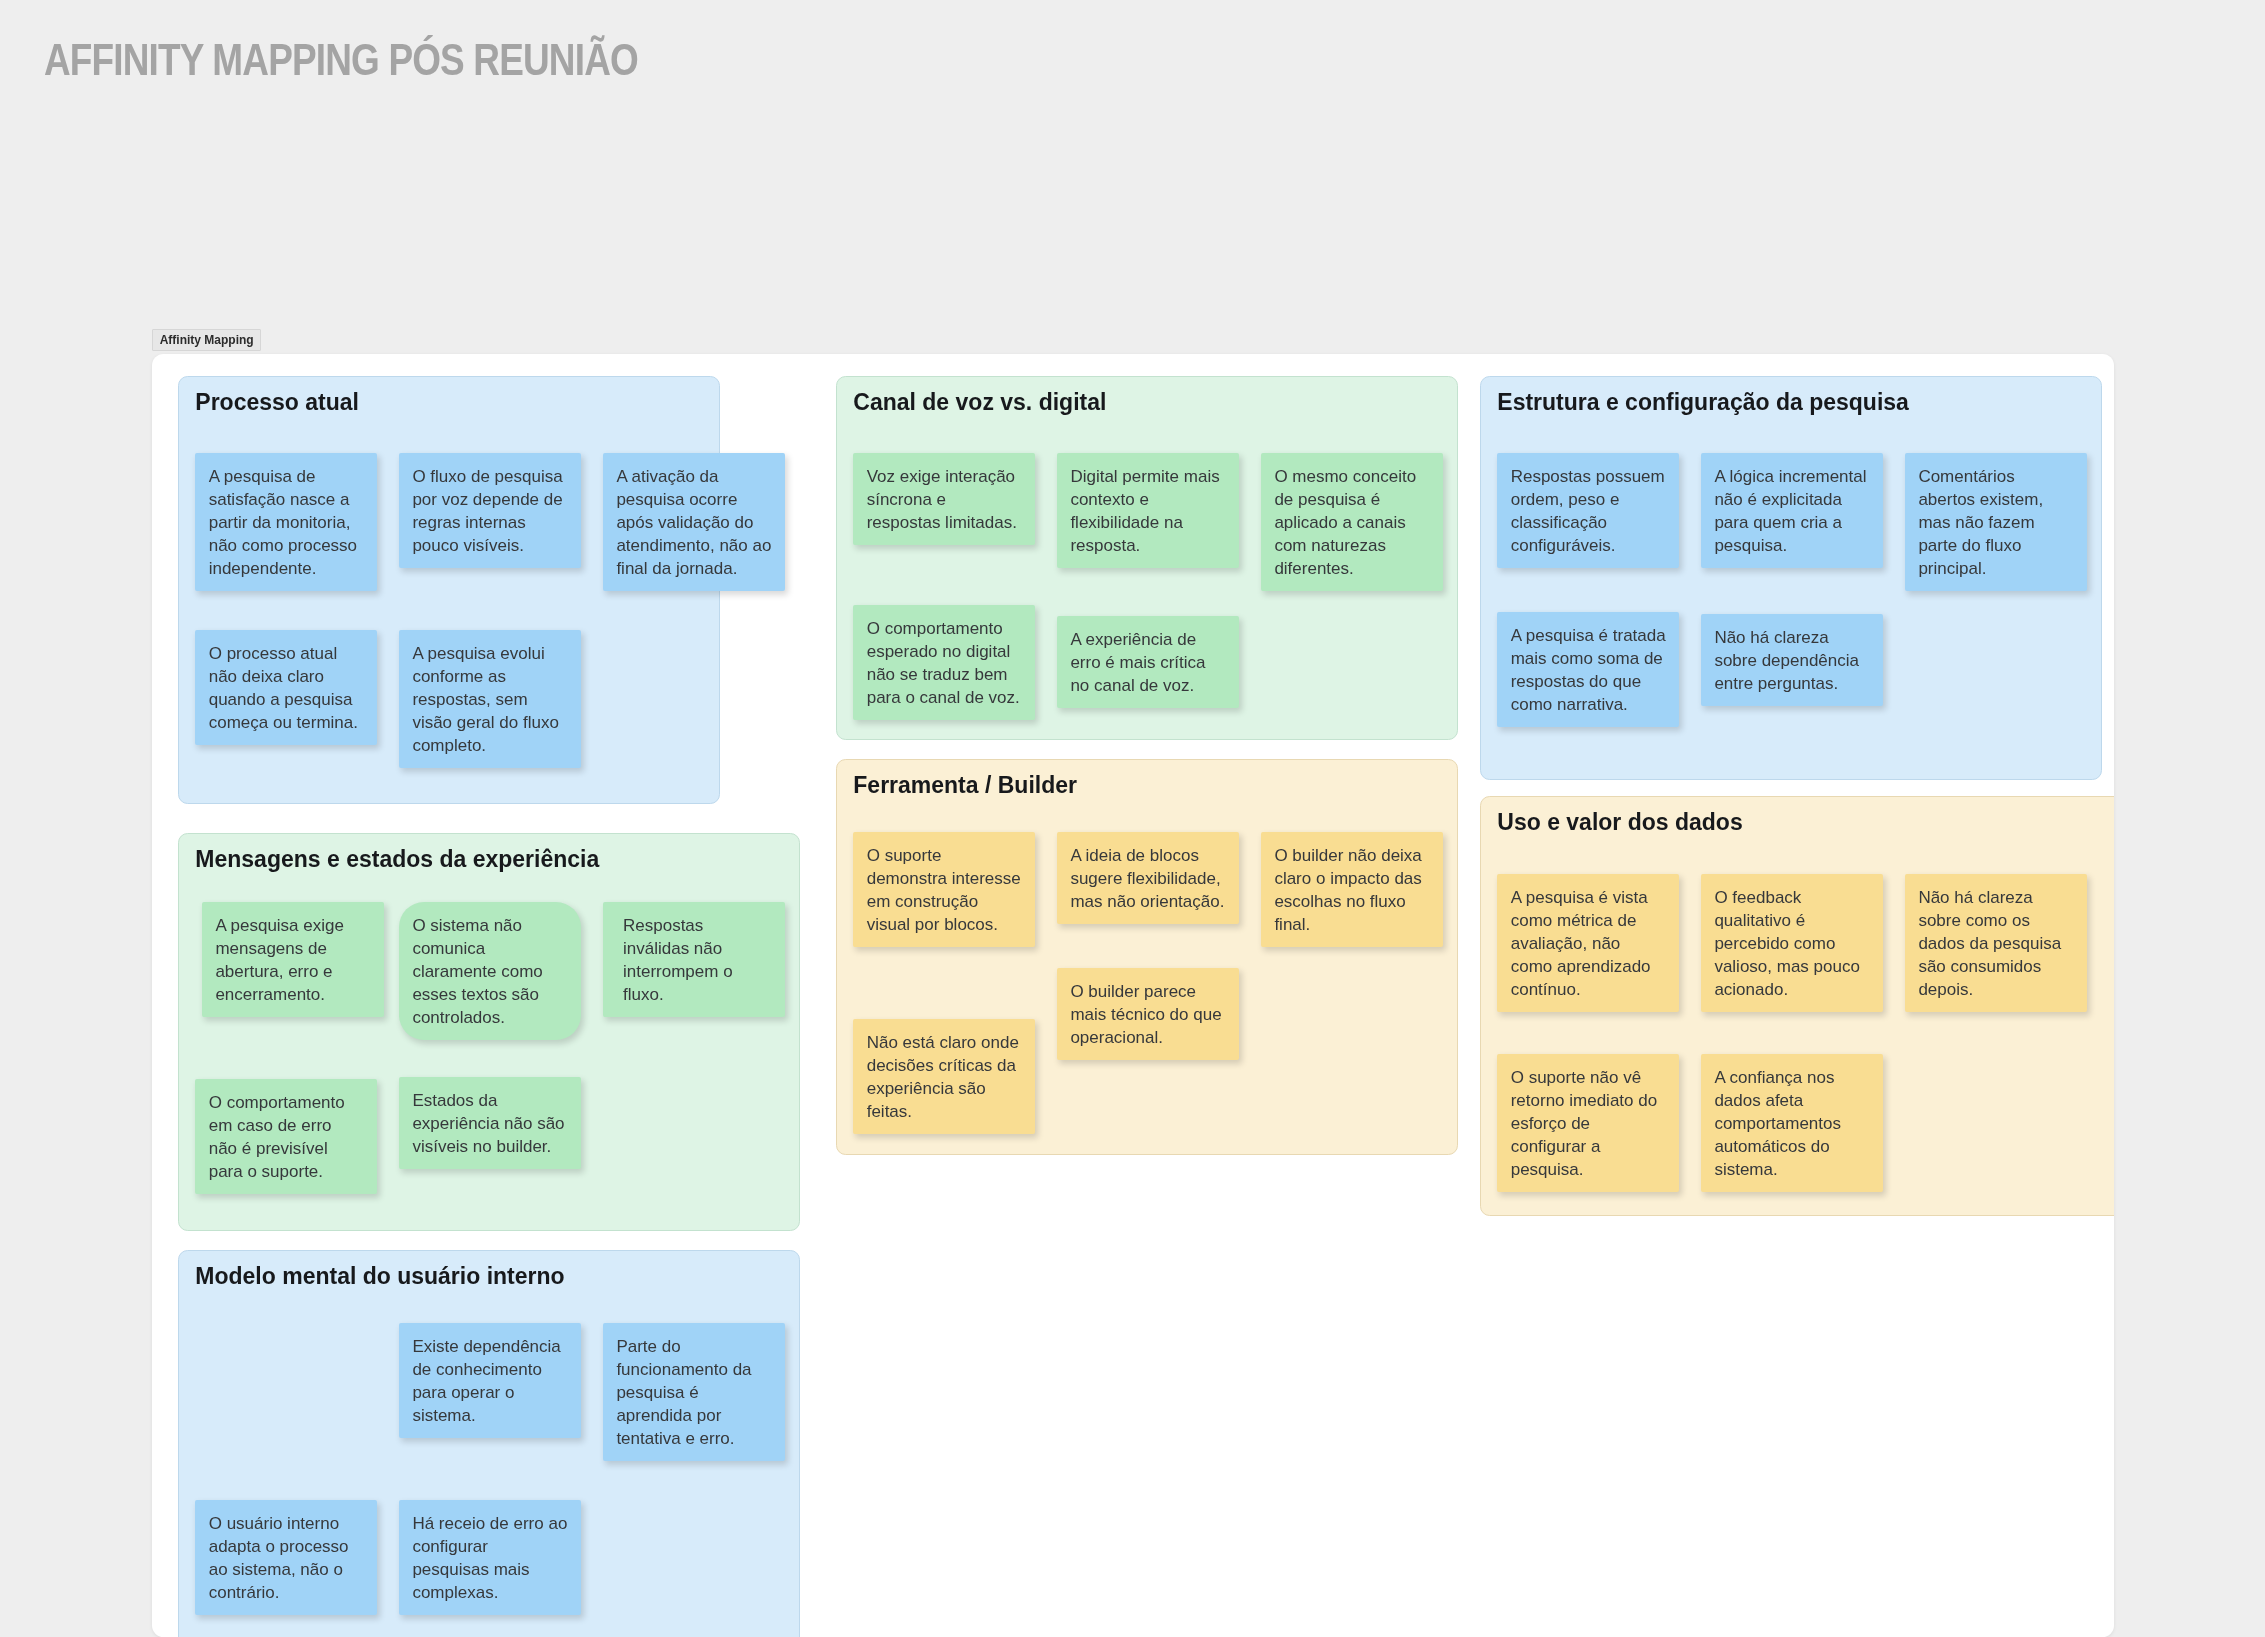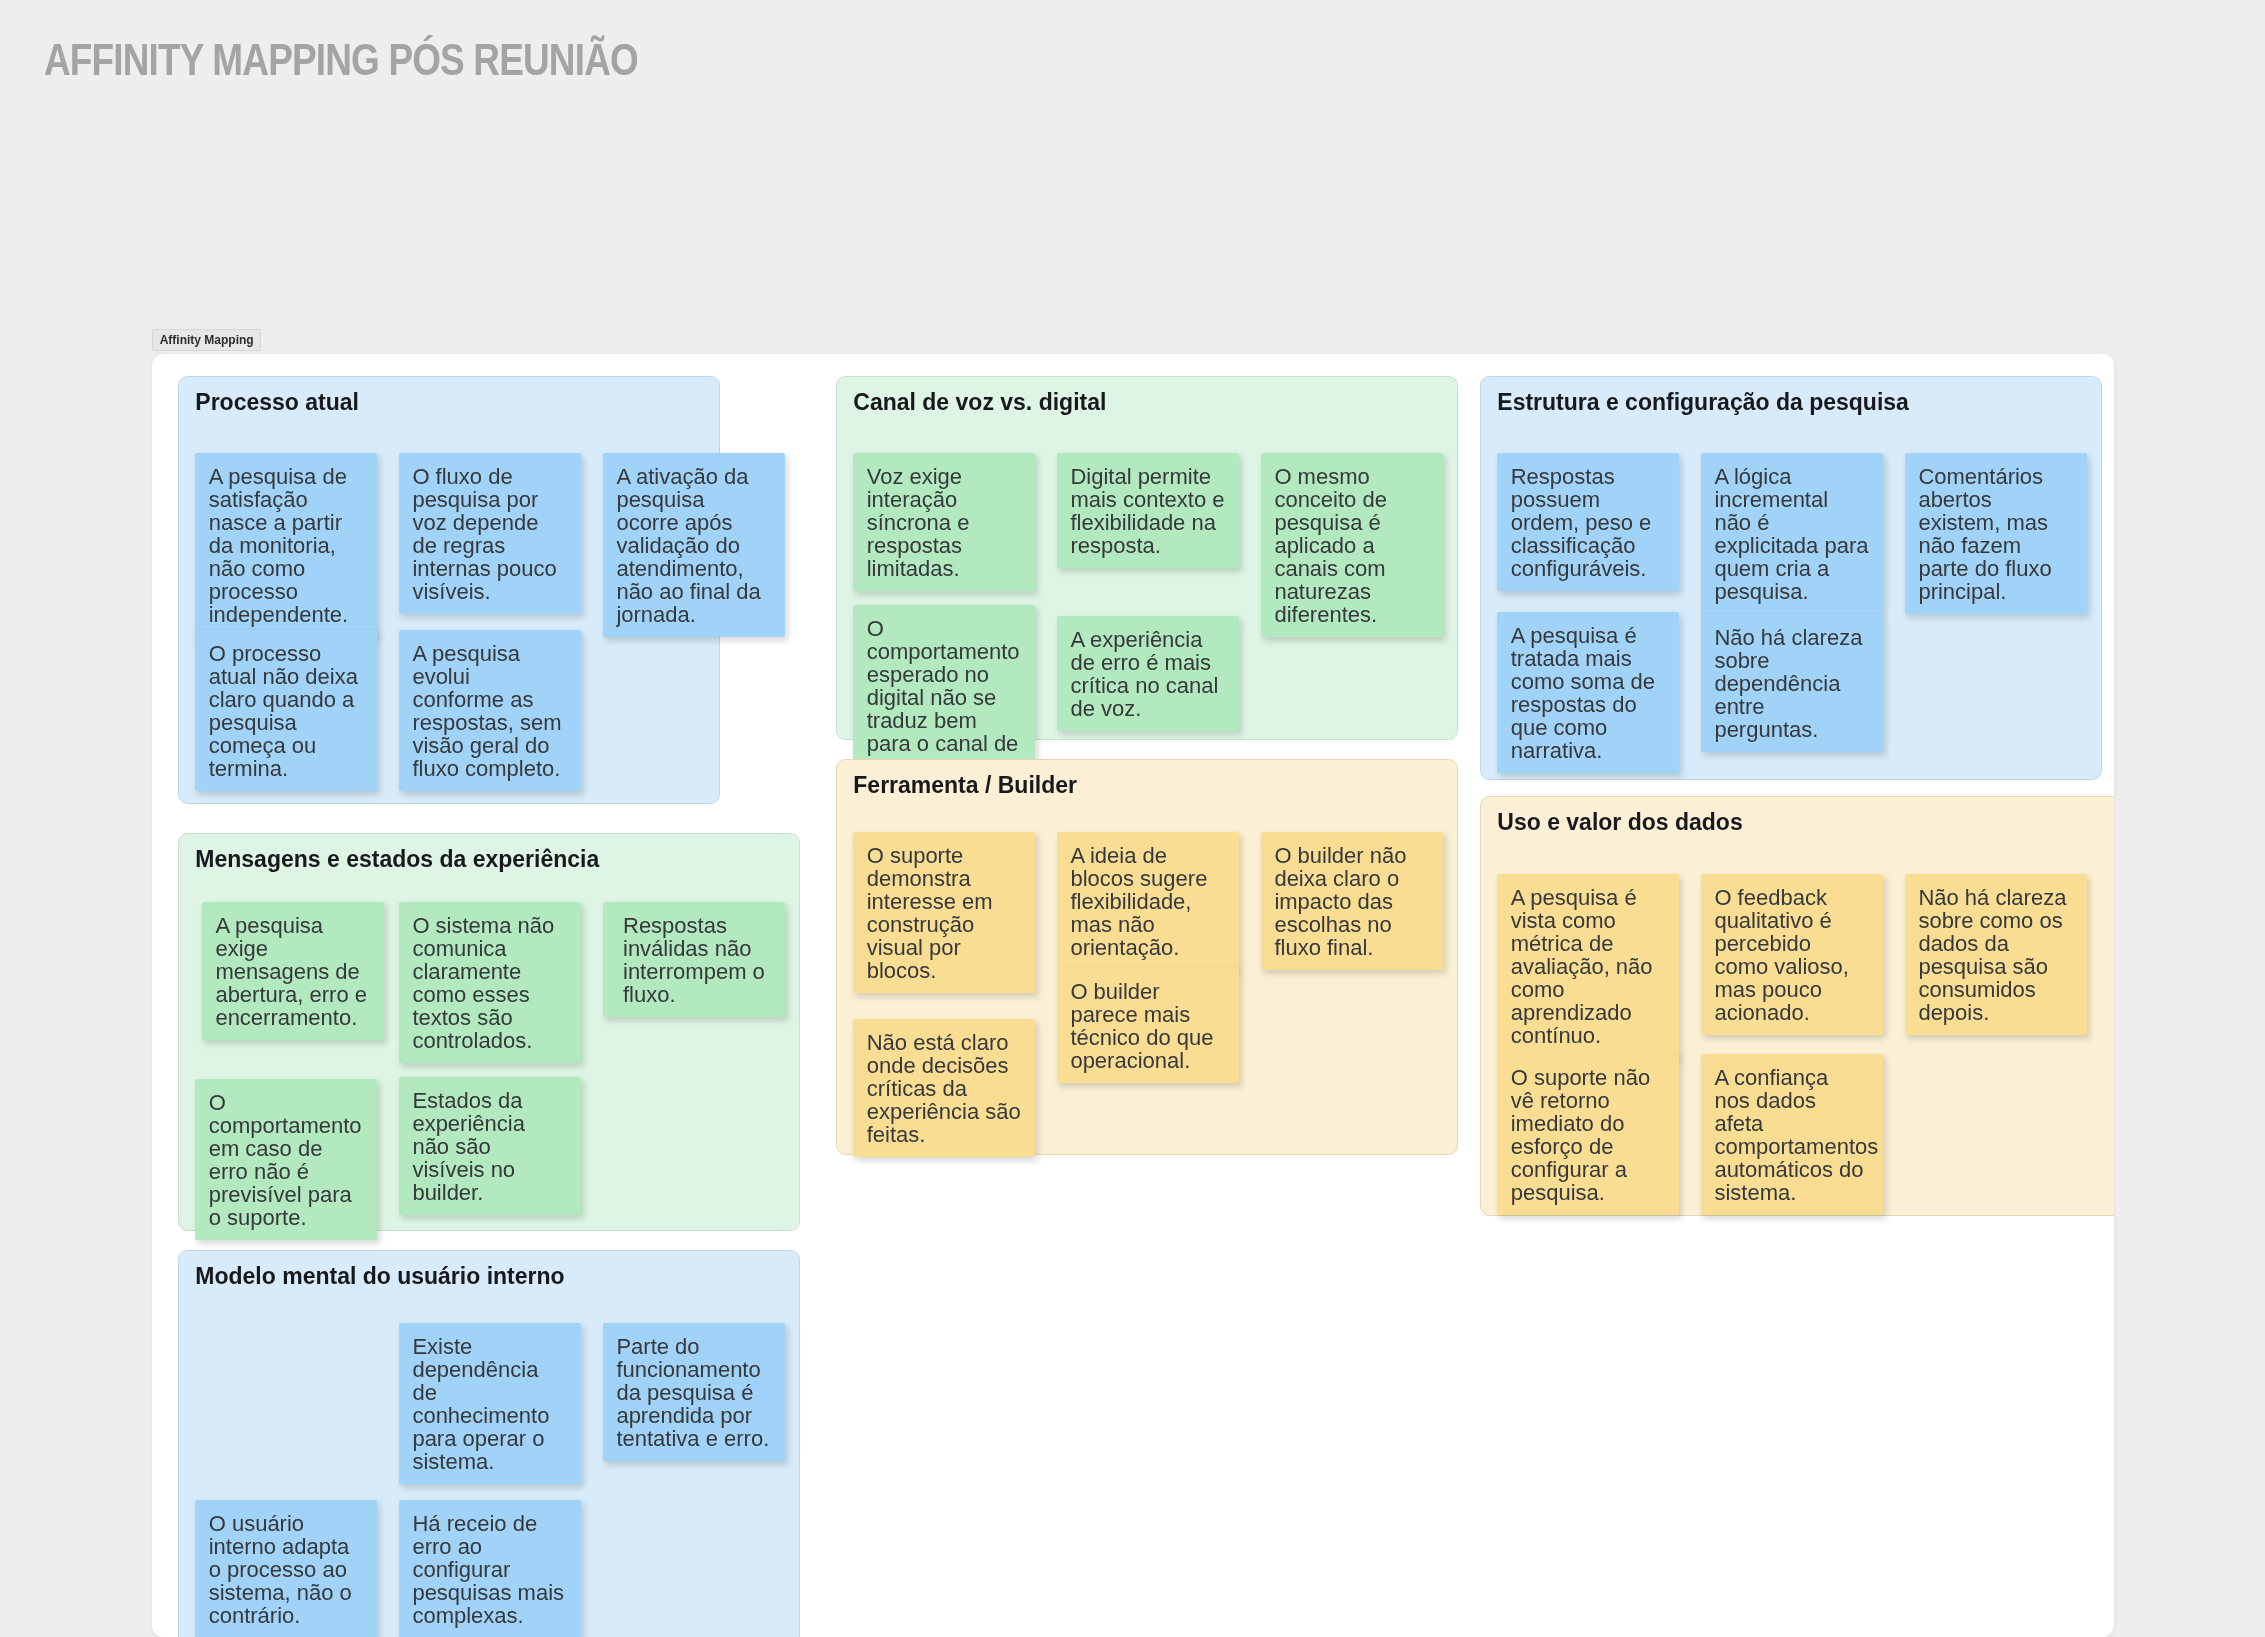--- a/index.html
+++ b/index.html
@@ -32,21 +32,21 @@
   .group.blue  {background:#d7ebfa;border:1px solid #bdd8ec;}
   .group.green {background:#def4e5;border:1px solid #c3e2cf;}
   .group.yellow{background:#fbf0d5;border:1px solid #e8d8b2;}
   .group-title{
     position:absolute;left:16.3px;top:11.5px;
     font-size:23px;font-weight:bold;color:#17191c;white-space:nowrap;
   }
   .sticky{
     position:absolute;width:182px;box-sizing:border-box;
     padding:11.5px 13.4px;border-radius:1.9px;
-    font-size:22px;line-height:23px;color:#36383b;
+    font-size:17px;line-height:23px;color:#36383b;
     box-shadow:2.9px 3.8px 6.7px rgba(0,0,0,0.15);
   }
   .sticky.blue  {background:#a0d3f7;}
   .sticky.green {background:#b2e9bf;}
   .sticky.yellow{background:#f9dd92;}
 </style>
 </head>
 <body>
 
 <div class="page-title">AFFINITY MAPPING PÓS REUNIÃO</div>
@@ -72,21 +72,21 @@
       <div class="group-title">Estrutura e configuração da pesquisa</div>
       <div class="sticky blue" style="left: 16.3px; top: 76px;">Respostas possuem ordem, peso e classificação configuráveis.</div>
       <div class="sticky blue" style="left: 220px; top: 76px;">A lógica incremental não é explicitada para quem cria a pesquisa.</div>
       <div class="sticky blue" style="left: 424px; top: 76px;">Comentários abertos existem, mas não fazem parte do fluxo principal.</div>
       <div class="sticky blue" style="left: 16.3px; top: 235px;">A pesquisa é tratada mais como soma de respostas do que como narrativa.</div>
       <div class="sticky blue" style="left: 220px; top: 237px;">Não há clareza sobre dependência entre perguntas.</div>
     </div>
     <div class="group green" style="left: 26px; top: 479px; width: 622px; height: 398px;">
       <div class="group-title">Mensagens e estados da experiência</div>
       <div class="sticky green" style="left: 23px; top: 68px;">A pesquisa exige mensagens de abertura, erro e encerramento.</div>
-      <div class="sticky green" style="left: 220px; top: 68px;">O sistema não comunica claramente como esses textos são controlados.</div>
+      <div class="sticky green" style="left: 220px; top: 68px; border-radius: 25px;">O sistema não comunica claramente como esses textos são controlados.</div>
       <div class="sticky green" style="left: 424px; top: 68px; padding-left: 20px;">Respostas inválidas não interrompem o fluxo.</div>
       <div class="sticky green" style="left: 16.3px; top: 245px;">O comportamento em caso de erro não é previsível para o suporte.</div>
       <div class="sticky green" style="left: 220px; top: 243px;">Estados da experiência não são visíveis no builder.</div>
     </div>
     <div class="group yellow" style="left: 684px; top: 405px; width: 622px; height: 396px;">
       <div class="group-title">Ferramenta / Builder</div>
       <div class="sticky yellow" style="left: 16.3px; top: 72px;">O suporte demonstra interesse em construção visual por blocos.</div>
       <div class="sticky yellow" style="left: 220px; top: 72px;">A ideia de blocos sugere flexibilidade, mas não orientação.</div>
       <div class="sticky yellow" style="left: 424px; top: 72px;">O builder não deixa claro o impacto das escolhas no fluxo final.</div>
       <div class="sticky yellow" style="left: 16.3px; top: 259px;">Não está claro onde decisões críticas da experiência são feitas.</div>

